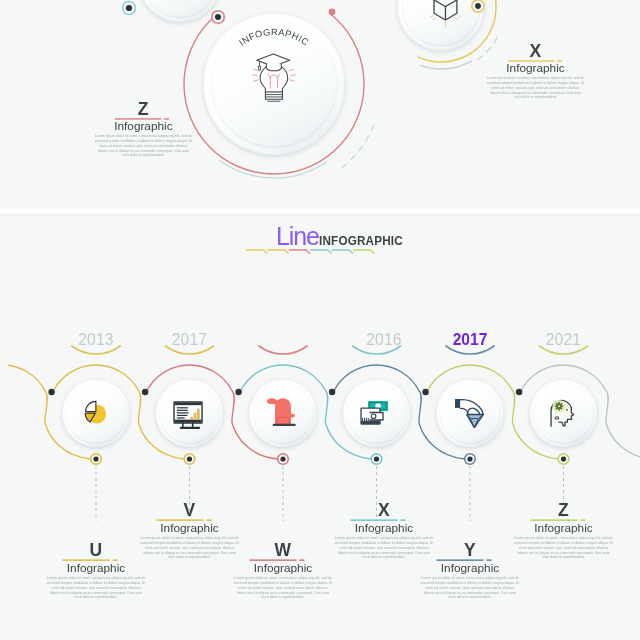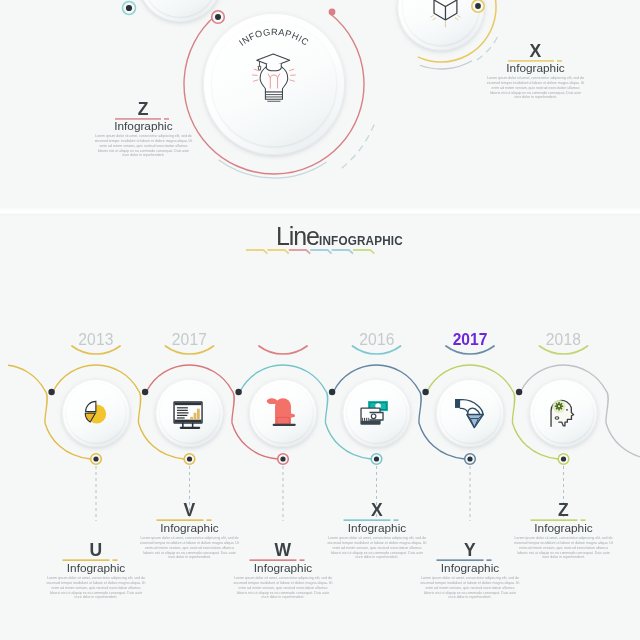--- a/index.html
+++ b/index.html
@@ -8,21 +8,21 @@
   #page{position:relative;width:640px;height:640px;overflow:hidden;background:#f6f7f7;}
   svg{display:block;}
   .panel-top{position:absolute;left:0;top:0;width:640px;height:210px;overflow:hidden;background:#f6f7f7;}
   .divider{position:absolute;left:0;top:207px;width:640px;height:10px;
      background:linear-gradient(to bottom,#f6f7f7 0%,#fafbfb 20%,#ffffff 45%,#fefefe 58%,#f1f2f2 78%,#f6f7f7 100%);}
   .panel-bottom{position:absolute;left:0;top:216px;width:640px;height:424px;overflow:hidden;background:#f6f7f7;}
 
   
   .logo{position:absolute;left:0;top:6px;width:640px;text-align:center;height:44px;}
   .logo-inner{position:relative;display:inline-block;margin-left:16px;}
-  .logo-light{font-family:"Liberation Sans",sans-serif;font-weight:normal;font-size:25px;color:#404040;
+  .logo-light{font-family:"Liberation Sans",sans-serif;font-weight:normal;font-size:25px;color:#8b5cf6;
               letter-spacing:-1.1px;margin-left:32px;}
   .logo-bold{font-family:"Liberation Sans",sans-serif;font-weight:bold;font-size:13px;color:#3b4347;
              letter-spacing:0.2px;display:inline-block;transform:scaleX(0.90);
              transform-origin:left center;}
   .logo-underline{position:absolute;left:2px;top:25px;}
 
   
   #timeline{position:absolute;left:0;top:0;width:640px;height:424px;margin-left:8px;}
   .col{position:absolute;top:0;width:94px;height:424px;}
   .year{position:absolute;left:-13px;width:120px;text-align:center;font-size:15.6px;color:#c5cacd;
@@ -352,21 +352,21 @@
           <div class="txtblk" style="top: 328px;">
             <div class="letter">W</div>
             <svg width="120" height="7" viewBox="-13.5 0 120 7" style="display: block;">
               <rect x="13" y="2.4" width="47" height="1.5" fill="#d9757a"></rect>
               <rect x="63" y="2.4" width="5" height="1.5" fill="#d9757a"></rect>
             </svg>
             <div class="ititle">Infographic</div>
             <div class="body">Lorem ipsum dolor sit amet, consectetur adipiscing elit, sed do eiusmod tempor incididunt ut labore et dolore magna aliqua. Ut enim ad minim veniam, quis nostrud exercitation ullamco laboris nisi ut aliquip ex ea commodo consequat. Duis aute irure dolor in reprehenderit.</div>
           </div>
         </div>
-        <div class="col" style="left: 322px;">
+        <div class="col" style="left: 329px;">
           <div class="year" style="top: 114.5px;">2016</div>
           <div class="txtblk" style="top: 288px;">
             <div class="letter">X</div>
             <svg width="120" height="7" viewBox="-13.5 0 120 7" style="display: block;">
               <rect x="13" y="2.4" width="47" height="1.5" fill="#74c4ca"></rect>
               <rect x="63" y="2.4" width="5" height="1.5" fill="#74c4ca"></rect>
             </svg>
             <div class="ititle">Infographic</div>
             <div class="body">Lorem ipsum dolor sit amet, consectetur adipiscing elit, sed do eiusmod tempor incididunt ut labore et dolore magna aliqua. Ut enim ad minim veniam, quis nostrud exercitation ullamco laboris nisi ut aliquip ex ea commodo consequat. Duis aute irure dolor in reprehenderit.</div>
           </div>
@@ -377,21 +377,21 @@
             <div class="letter">Y</div>
             <svg width="120" height="7" viewBox="-13.5 0 120 7" style="display: block;">
               <rect x="13" y="2.4" width="47" height="1.5" fill="#6183a0"></rect>
               <rect x="63" y="2.4" width="5" height="1.5" fill="#6183a0"></rect>
             </svg>
             <div class="ititle">Infographic</div>
             <div class="body">Lorem ipsum dolor sit amet, consectetur adipiscing elit, sed do eiusmod tempor incididunt ut labore et dolore magna aliqua. Ut enim ad minim veniam, quis nostrud exercitation ullamco laboris nisi ut aliquip ex ea commodo consequat. Duis aute irure dolor in reprehenderit.</div>
           </div>
         </div>
         <div class="col" style="left: 508.5px;">
-          <div class="year" style="top: 114.5px;">2018</div>
+          <div class="year" style="top: 114.5px;">2021</div>
           <div class="txtblk" style="top: 288px;">
             <div class="letter">Z</div>
             <svg width="120" height="7" viewBox="-13.5 0 120 7" style="display: block;">
               <rect x="13" y="2.4" width="47" height="1.5" fill="#bdd163"></rect>
               <rect x="63" y="2.4" width="5" height="1.5" fill="#bdd163"></rect>
             </svg>
             <div class="ititle">Infographic</div>
             <div class="body">Lorem ipsum dolor sit amet, consectetur adipiscing elit, sed do eiusmod tempor incididunt ut labore et dolore magna aliqua. Ut enim ad minim veniam, quis nostrud exercitation ullamco laboris nisi ut aliquip ex ea commodo consequat. Duis aute irure dolor in reprehenderit.</div>
           </div>
         </div>

